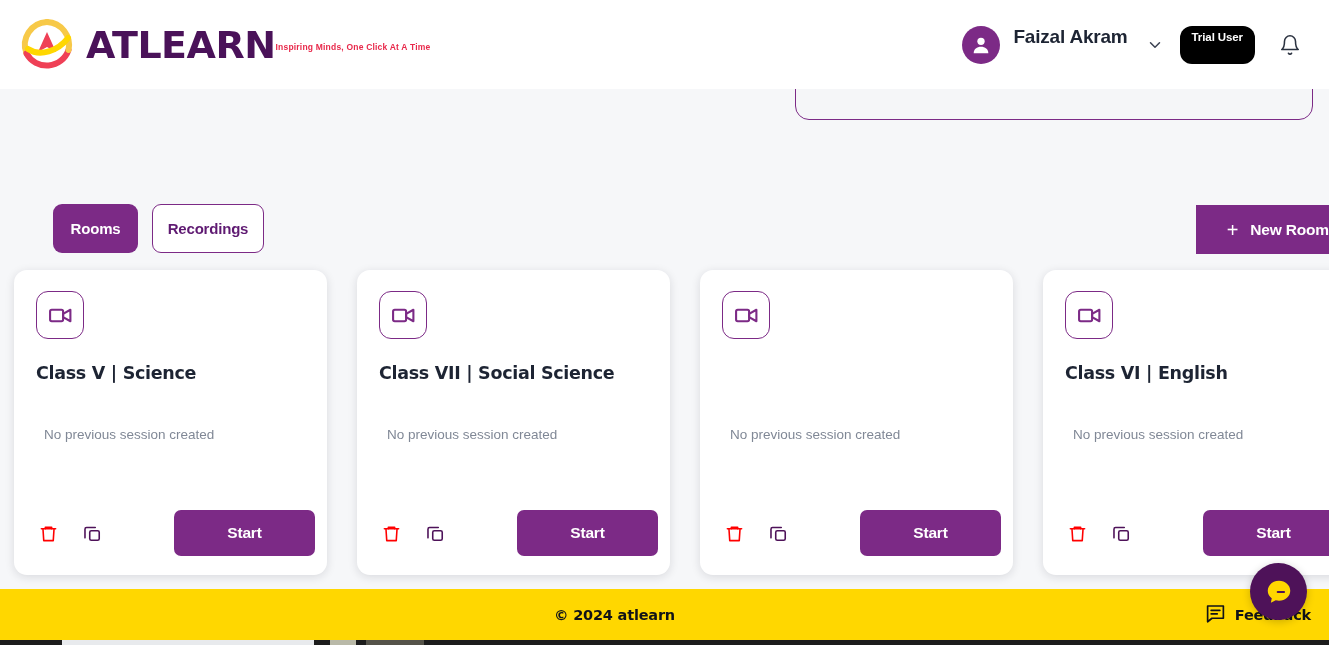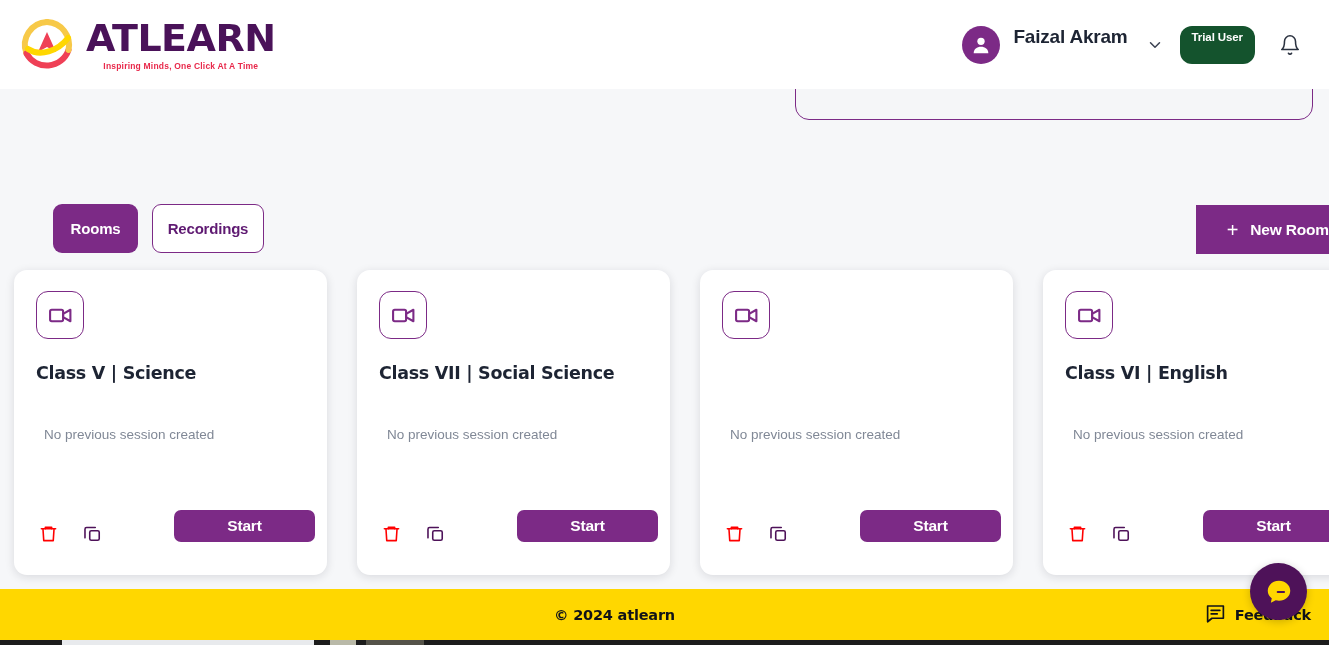--- a/index.html
+++ b/index.html
@@ -12,42 +12,42 @@
   .app { position: relative; width: 1329px; height: 645px; overflow: hidden; }
 
   
   .header {
     position: absolute; top: 0; left: 0; width: 1329px; height: 89px;
     background: #ffffff; display: flex; align-items: center;
     justify-content: space-between; padding: 0 28px 0 18px; z-index: 30;
   }
   .logo-wrap { display: flex; align-items: center; gap: 10px; }
   .logo-mark { width: 58px; height: 58px; position: relative; flex: 0 0 auto; }
-  .logo-text-block { display: flex; flex-direction: column; align-items: center; }
+  .logo-text-block { display: flex; flex-direction: row; align-items: center; }
   .logo-word {
     font-size: 38px; font-weight: 800; letter-spacing: -0.5px;
     color: #4a1259; line-height: 1; font-family: "DejaVu Sans", sans-serif;
   }
   .logo-tag {
     font-size: 8.5px; font-weight: 700; color: #e8294b;
     letter-spacing: 0.2px; margin-top: 4px;
   }
 
   .header-right { display: flex; gap: 0; }
   .avatar {
     width: 38px; height: 38px; border-radius: 50%; background: #7c2a86;
     display: flex; align-items: center; justify-content: center;
     margin-right: 13px;
   }
   .user-name {
     font-size: 19px; font-weight: 700; color: #1d2433; letter-spacing: -0.2px;
   }
   .chev { margin: 0 16px 0 18px; display: flex; align-items: center; }
   .trial-badge {
-    background: #14532d; color: #ffffff; font-size: 11.5px; font-weight: 700;
+    background: #000000; color: #ffffff; font-size: 11.5px; font-weight: 700;
     padding: 5px 12px; border-radius: 12px; letter-spacing: -0.1px;
     margin-right: 24px; white-space: nowrap;
   }
   .bell { display: flex; align-items: center; }
 
   
   .banner {
     position: absolute; left: 795px; top: -48px; width: 518px; height: 168px;
     background: #f5f6f8; border: 1.5px solid #7c2a86; border-radius: 14px;
     z-index: 5;
@@ -120,21 +120,21 @@
   }
   .card-actions {
     position: absolute; left: 0; bottom: 19px; width: 100%; height: 46px;
     display: flex; align-items: center; padding: 0 12px;
   }
   .icon-btn {
     width: 44px; height: 44px; display: flex; align-items: center;
     justify-content: center; cursor: pointer; background: none; border: none;
   }
   .start-btn {
-    position: absolute; right: 12px; top: 0; width: 141px; height: 32px;
+    position: absolute; right: 12px; top: 0; width: 141px; height: 46px;
     background: #7c2a86; color: #ffffff; border: none; border-radius: 7px;
     font-size: 15.5px; font-weight: 700; cursor: pointer; letter-spacing: -0.2px;
     font-family: "Liberation Sans", sans-serif;
   }
 
   
   .footer {
     position: absolute; left: 0; bottom: 5px; width: 1329px; height: 51px;
     background: #ffd700; display: flex; align-items: center;
     justify-content: center; z-index: 10;

